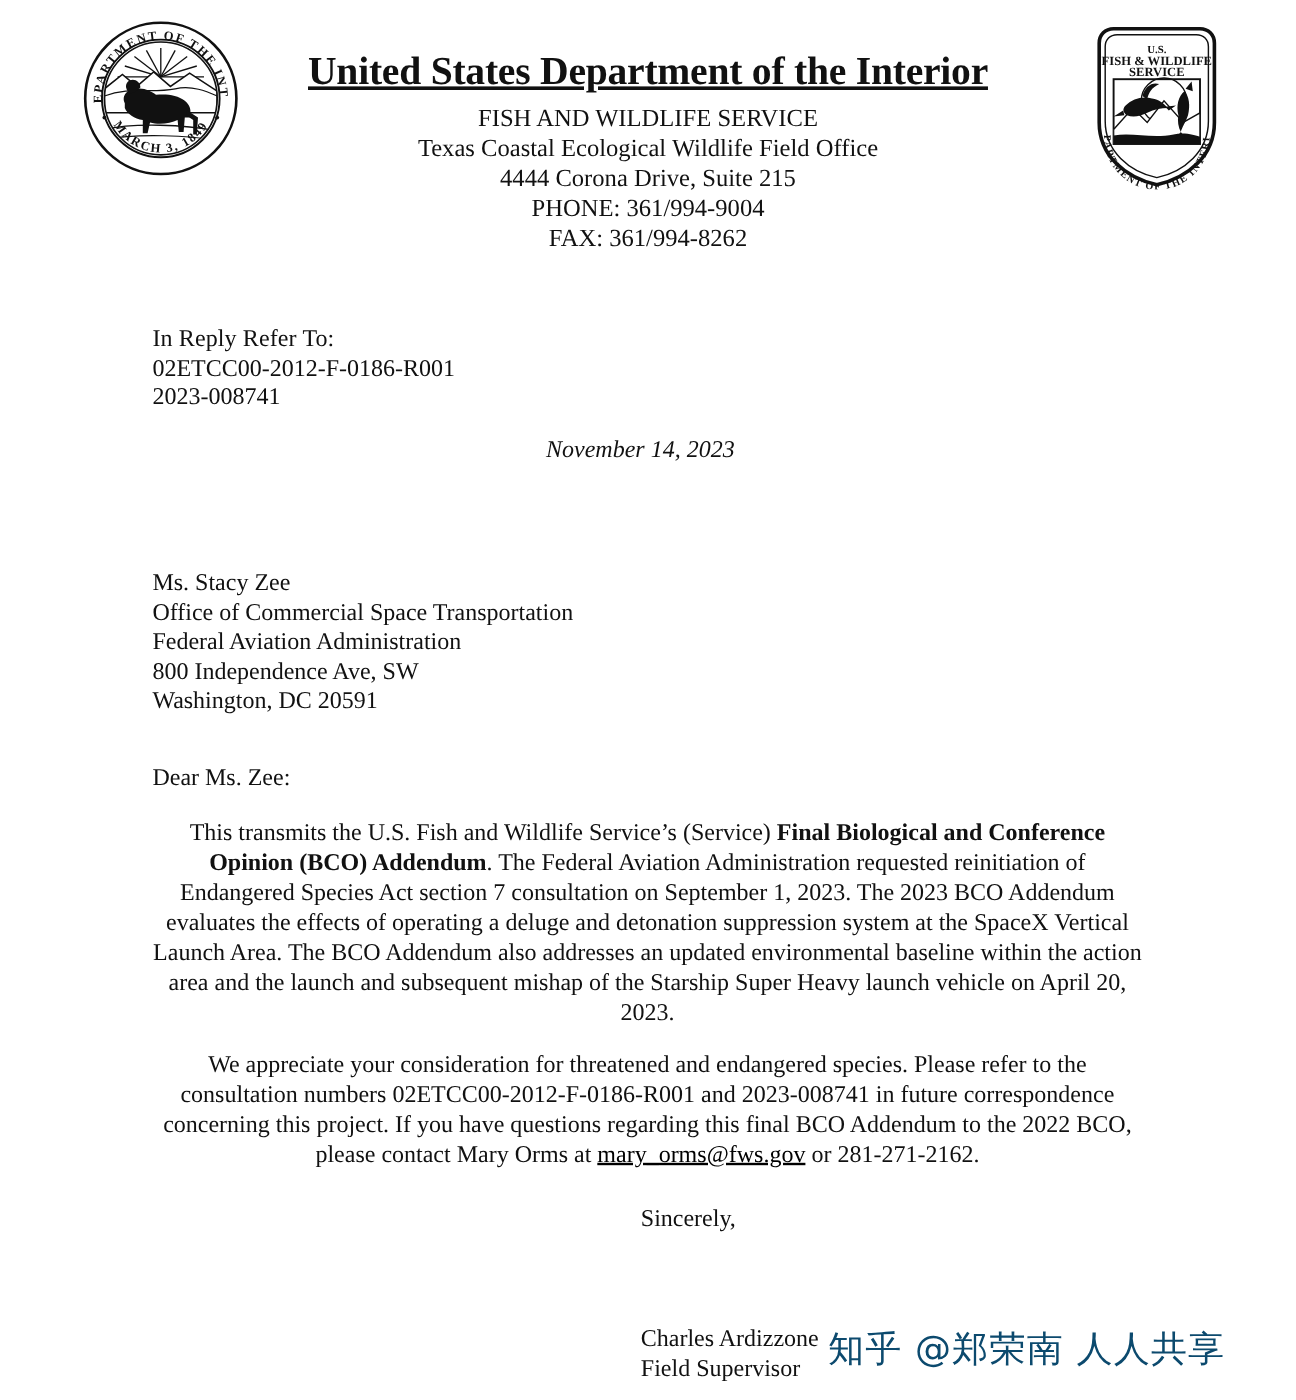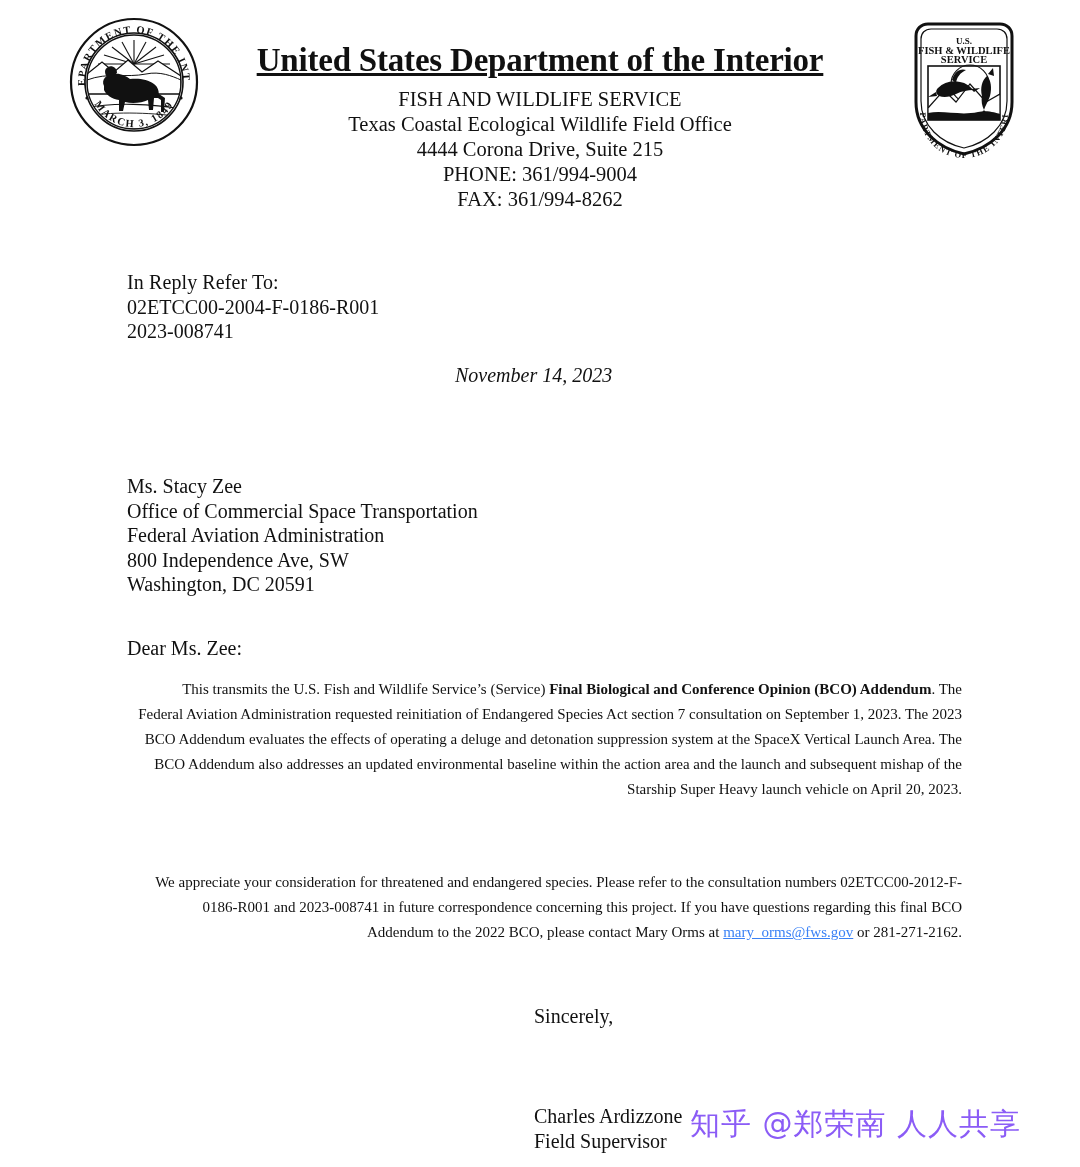--- a/index.html
+++ b/index.html
@@ -94,32 +94,32 @@
 
   .salutation {
     position: absolute;
     left: 127px;
     top: 637px;
     font-size: 20px;
   }
 
   .para {
     position: absolute;
-    left: 137px;
+    left: 127px;
     width: 825px;
-    font-size: 15px;
+    font-size: 20px;
     line-height: 25px;
-    text-align: right;
+    text-align: center;
   }
   .para-1 { top: 662px; }
   .para-2 { top: 855px; }
 
   .para b { font-weight: bold; }
   .maillink {
-    color: #3b82f6;
+    color: #000000;
     text-decoration: underline;
   }
 
   .closing {
     position: absolute;
     left: 534px;
     top: 995px;
     font-size: 20px;
     margin-top: 10px;
   }
@@ -133,21 +133,21 @@
   .signer div { white-space: nowrap; }
 
   
   .watermark {
     position: absolute;
     left: 690px;
     top: 1104px;
     display: flex;
     align-items: center;
     gap: 13px;
-    color: #8b5cf6;
+    color: #0c4a6e;
     font-family: "DejaVu Sans", sans-serif;
     font-size: 30px;
     letter-spacing: 1px;
     white-space: nowrap;
     user-select: none;
   }
   .wm-logo { font-size: 30px; }
 </style>
 </head>
 <body>
@@ -266,21 +266,21 @@
         <textPath href="#fwsArc" startOffset="50%" text-anchor="middle">DEPARTMENT OF THE INTERIOR</textPath>
       </text>
     </svg>
   </div>
 </div>
 
 <div class="sheet">
 
   <div class="refblock">
     <div class="lbl">In Reply Refer To:</div>
-    <div>02ETCC00-2004-F-0186-R001</div>
+    <div>02ETCC00-2012-F-0186-R001</div>
     <div>2023-008741</div>
   </div>
 
   <div class="datline">November 14, 2023</div>
 
   <div class="recipient">
     <div>Ms. Stacy Zee</div>
     <div>Office of Commercial Space Transportation</div>
     <div>Federal Aviation Administration</div>
     <div>800 Independence Ave, SW</div>

